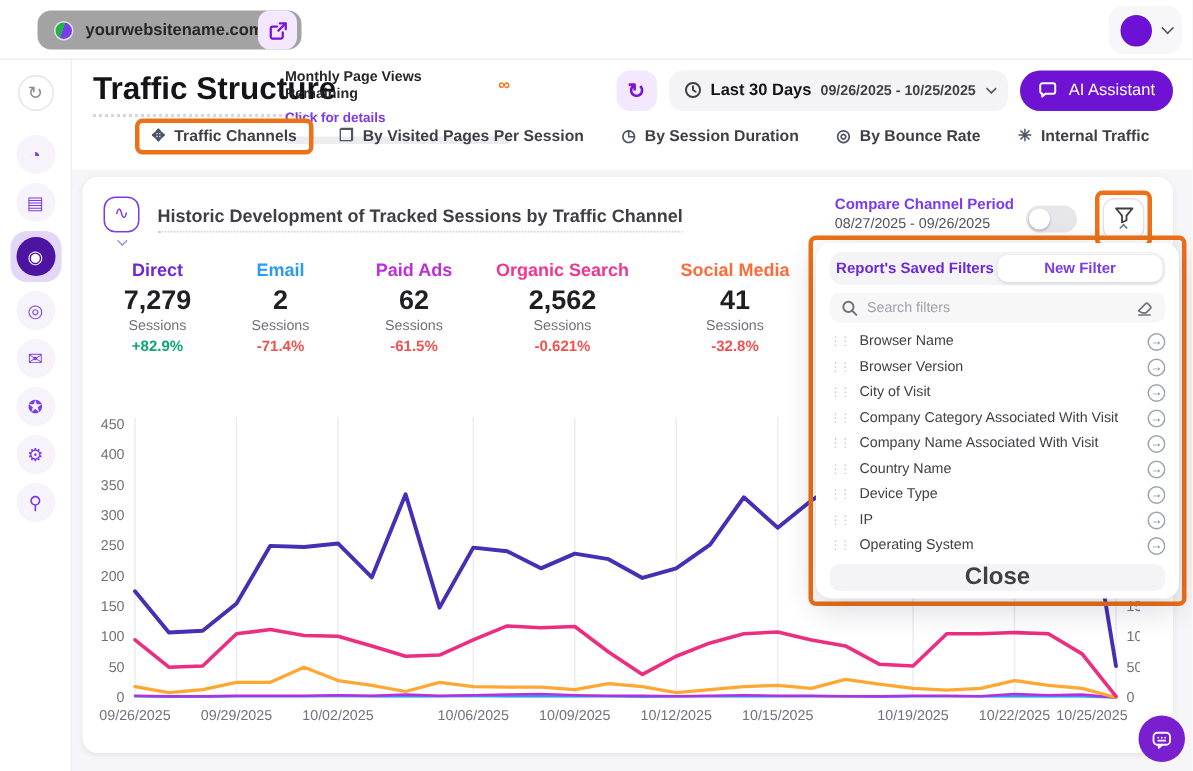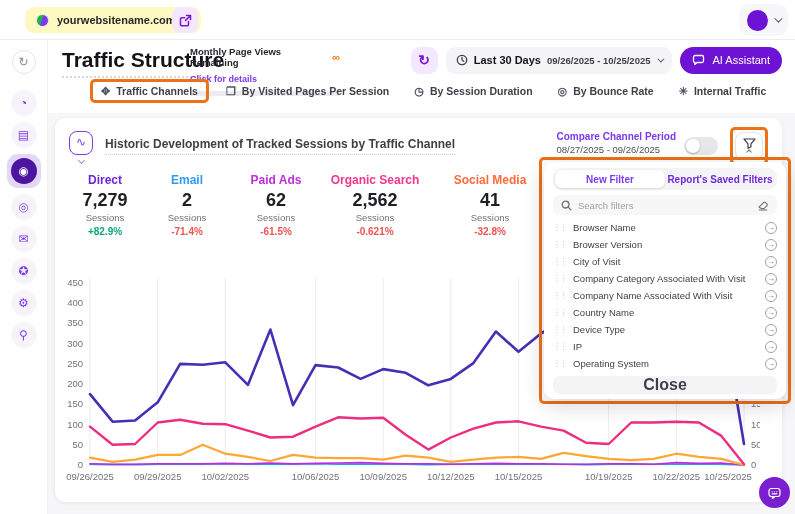--- a/index.html
+++ b/index.html
@@ -2,21 +2,21 @@
 <html><head>
 <meta charset="utf-8">
 <style>
   * { margin:0; padding:0; box-sizing:border-box; }
   html,body { width:795px; height:514px; }
   body { font-family:"Liberation Sans", sans-serif; background:#F6F6F8; color:#18181B; overflow:hidden; }
   .screen { position:relative; width:795px; height:514px; overflow:hidden; background:#F6F6F8; }
 
   
   .topbar { position:absolute; left:0; top:0; width:795px; height:40px; background:#FFFFFF; border-bottom:1px solid #ECECEF; z-index:30; }
-  .site-selector { position:absolute; left:25px; top:7px; height:26px; min-width:140px; background:#fef9c3; border-radius:9px; display:flex; align-items:center; gap:8px; padding:0 11px; cursor:pointer; }
+  .site-selector { position:absolute; left:25px; top:7px; height:26px; min-width:140px; background:#a3a3a3; border-radius:9px; display:flex; align-items:center; gap:8px; padding:0 11px; cursor:pointer; }
   .favicon { width:13px; height:13px; border-radius:50%; background:linear-gradient(110deg,#23B14D 0 45%,#7C3AED 45% 100%); border:1px solid #E0E0E4; }
   .site-label { font-size:11px; font-weight:700; color:#26262B; }
   .chev { width:6px; height:6px; border-right:1.6px solid #52525B; border-bottom:1.6px solid #52525B; transform:rotate(45deg) translateY(-2px); }
   .ext-btn { position:absolute; left:172px; top:7px; width:26px; height:26px; border:none; background:#F3E8FF; border-radius:8px; display:flex; align-items:center; justify-content:center; cursor:pointer; }
   .avatar-pill { position:absolute; right:7px; top:4px; height:32px; background:#F7F7F9; border-radius:10px; display:flex; align-items:center; gap:6px; padding:0 8px; cursor:pointer; }
   .avatar { width:21px; height:21px; border-radius:50%; background:#6D12D4; }
 
   
   .sidebar { position:absolute; left:0; top:40px; width:48px; height:474px; background:#FFFFFF; border-right:1px solid #F0F0F2; z-index:20; display:flex; flex-direction:column; align-items:center; padding-top:10px; }
   .collapse-btn { width:24px; height:24px; border-radius:50%; border:1px solid #E4E4E8; background:#fff; color:#8A8A93; font-size:12px; line-height:22px; text-align:center; cursor:pointer; margin-bottom:16px; }
@@ -308,22 +308,22 @@
         <polyline points="30.0,191.8 52.6,192.2 75.1,192.2 97.7,191.8 120.2,191.8 142.8,191.8 165.3,191.4 187.9,191.8 210.4,191.0 233.0,191.8 255.5,191.4 278.1,191.0 300.6,190.6 323.2,191.4 345.7,191.8 368.3,191.8 390.8,192.2 413.4,191.8 435.9,191.4 458.5,191.8 481.0,191.8 503.6,192.2 526.1,192.2 548.7,191.8 571.2,191.8 593.8,192.2 616.3,190.6 638.9,191.4 661.4,191.0 684.0,193.0" fill="none" stroke="#B62EE0" stroke-width="1.6" stroke-linejoin="round" stroke-linecap="round"></polyline>
         <polyline points="30.0,185.7 52.6,189.8 75.1,187.7 97.7,182.9 120.2,182.9 142.8,172.8 165.3,181.7 187.9,184.9 210.4,189.0 233.0,182.9 255.5,185.7 278.1,186.1 300.6,186.1 323.2,187.7 345.7,183.7 368.3,185.7 390.8,189.8 413.4,187.7 435.9,185.7 458.5,184.9 481.0,186.9 503.6,180.9 526.1,184.1 548.7,186.9 571.2,188.1 593.8,186.9 616.3,181.7 638.9,184.9 661.4,186.9 684.0,193.0" fill="none" stroke="#FFA733" stroke-width="2.2" stroke-linejoin="round" stroke-linecap="round"></polyline>
         <polyline points="30.0,154.6 52.6,172.8 75.1,172.0 97.7,150.5 120.2,147.7 142.8,151.7 165.3,152.2 187.9,158.6 210.4,165.5 233.0,164.7 255.5,154.6 278.1,145.3 300.6,146.5 323.2,145.7 345.7,162.7 368.3,177.6 390.8,165.5 413.4,156.6 435.9,150.5 458.5,149.3 481.0,154.6 503.6,158.6 526.1,170.8 548.7,172.0 571.2,150.5 593.8,150.5 616.3,149.7 638.9,150.5 661.4,163.9 684.0,192.2" fill="none" stroke="#EC2D80" stroke-width="2.4" stroke-linejoin="round" stroke-linecap="round"></polyline>
         <polyline points="30.0,122.2 52.6,149.7 75.1,148.5 97.7,130.3 120.2,91.9 142.8,92.7 165.3,90.3 187.9,112.9 210.4,57.5 233.0,133.1 255.5,93.1 278.1,95.5 300.6,106.9 323.2,97.1 345.7,100.8 368.3,113.3 390.8,106.9 413.4,91.1 435.9,59.5 458.5,79.8 481.0,61.6 503.6,47.4 526.1,37.3 548.7,49.4 571.2,31.2 593.8,39.3 616.3,29.2 638.9,21.1 661.4,35.3 684.0,172.0" fill="none" stroke="#472EB4" stroke-width="2.6" stroke-linejoin="round" stroke-linecap="round"></polyline>
       </svg>
   </section>
 
   <div class="annotation panel-ann">
     <div class="filter-panel">
       <div class="fp-tabs">
+          <div class="fp-tab">Report's Saved Filters</div>
           <div class="fp-tab active">New Filter</div>
-          <div class="fp-tab">Report's Saved Filters</div>
         </div>
       <div class="fp-search">
         <svg class="ic" width="11" height="11" viewBox="0 0 11 11" fill="none" stroke="#71717A" stroke-width="1.3" stroke-linecap="round">
           <circle cx="4.6" cy="4.6" r="3.4"></circle>
             <path d="m7.3 7.3 2.6 2.6"></path>
         </svg>
         <input placeholder="Search filters" style="">
         <svg class="ic" width="12" height="12" viewBox="0 0 12 12" fill="none" stroke="#71717A" stroke-width="1.1" stroke-linejoin="round" stroke-linecap="round">
           <path d="M2 8.2 6.8 3.4a1 1 0 0 1 1.4 0l1.8 1.8a1 1 0 0 1 0 1.4L7 9.6H4.4Z"></path>
             <path d="M2.2 11h7.6"></path>

